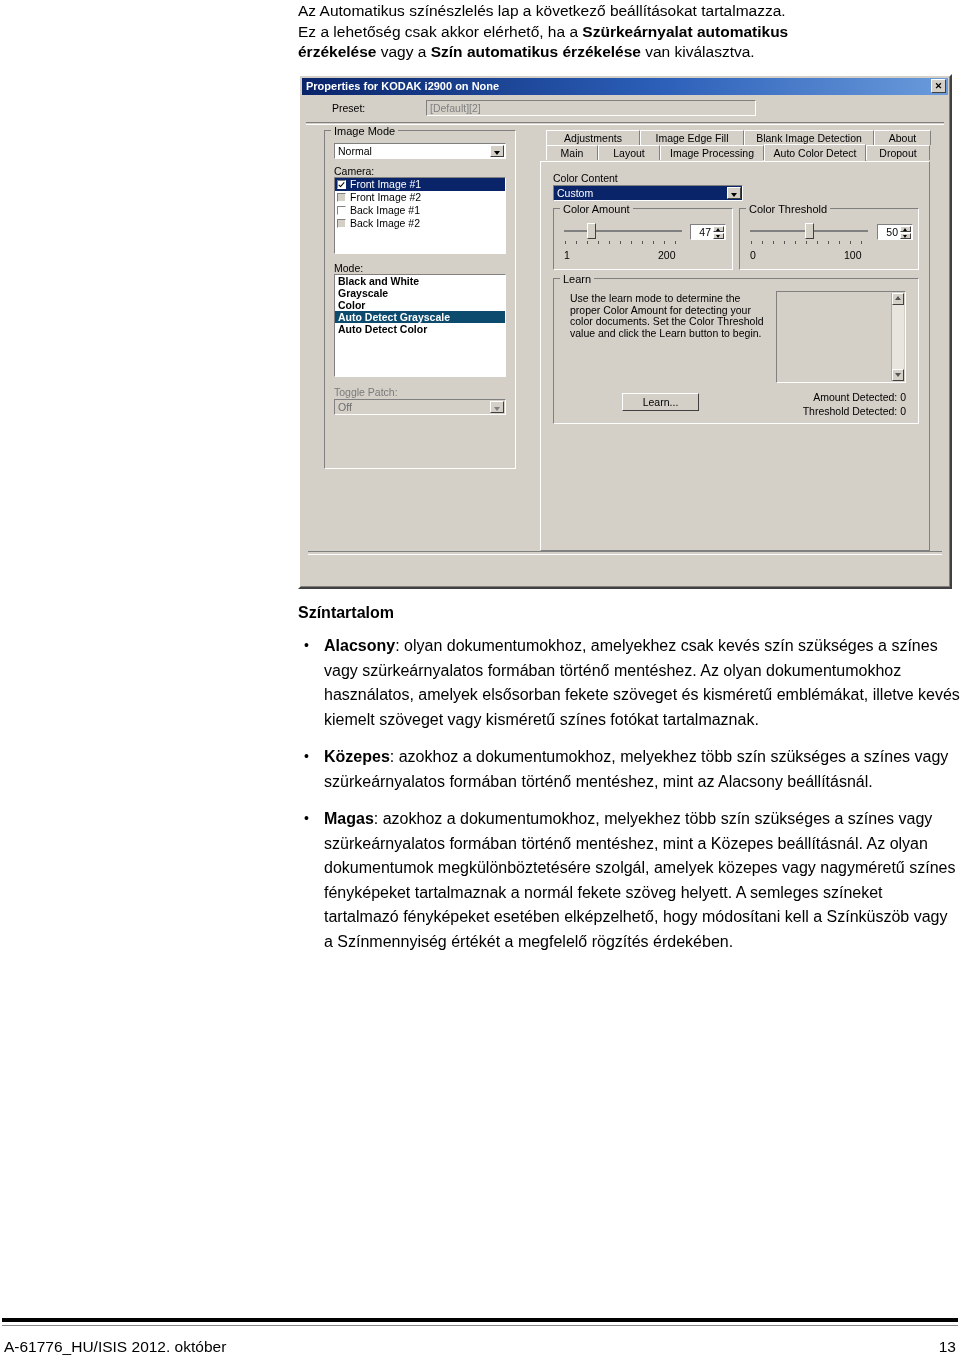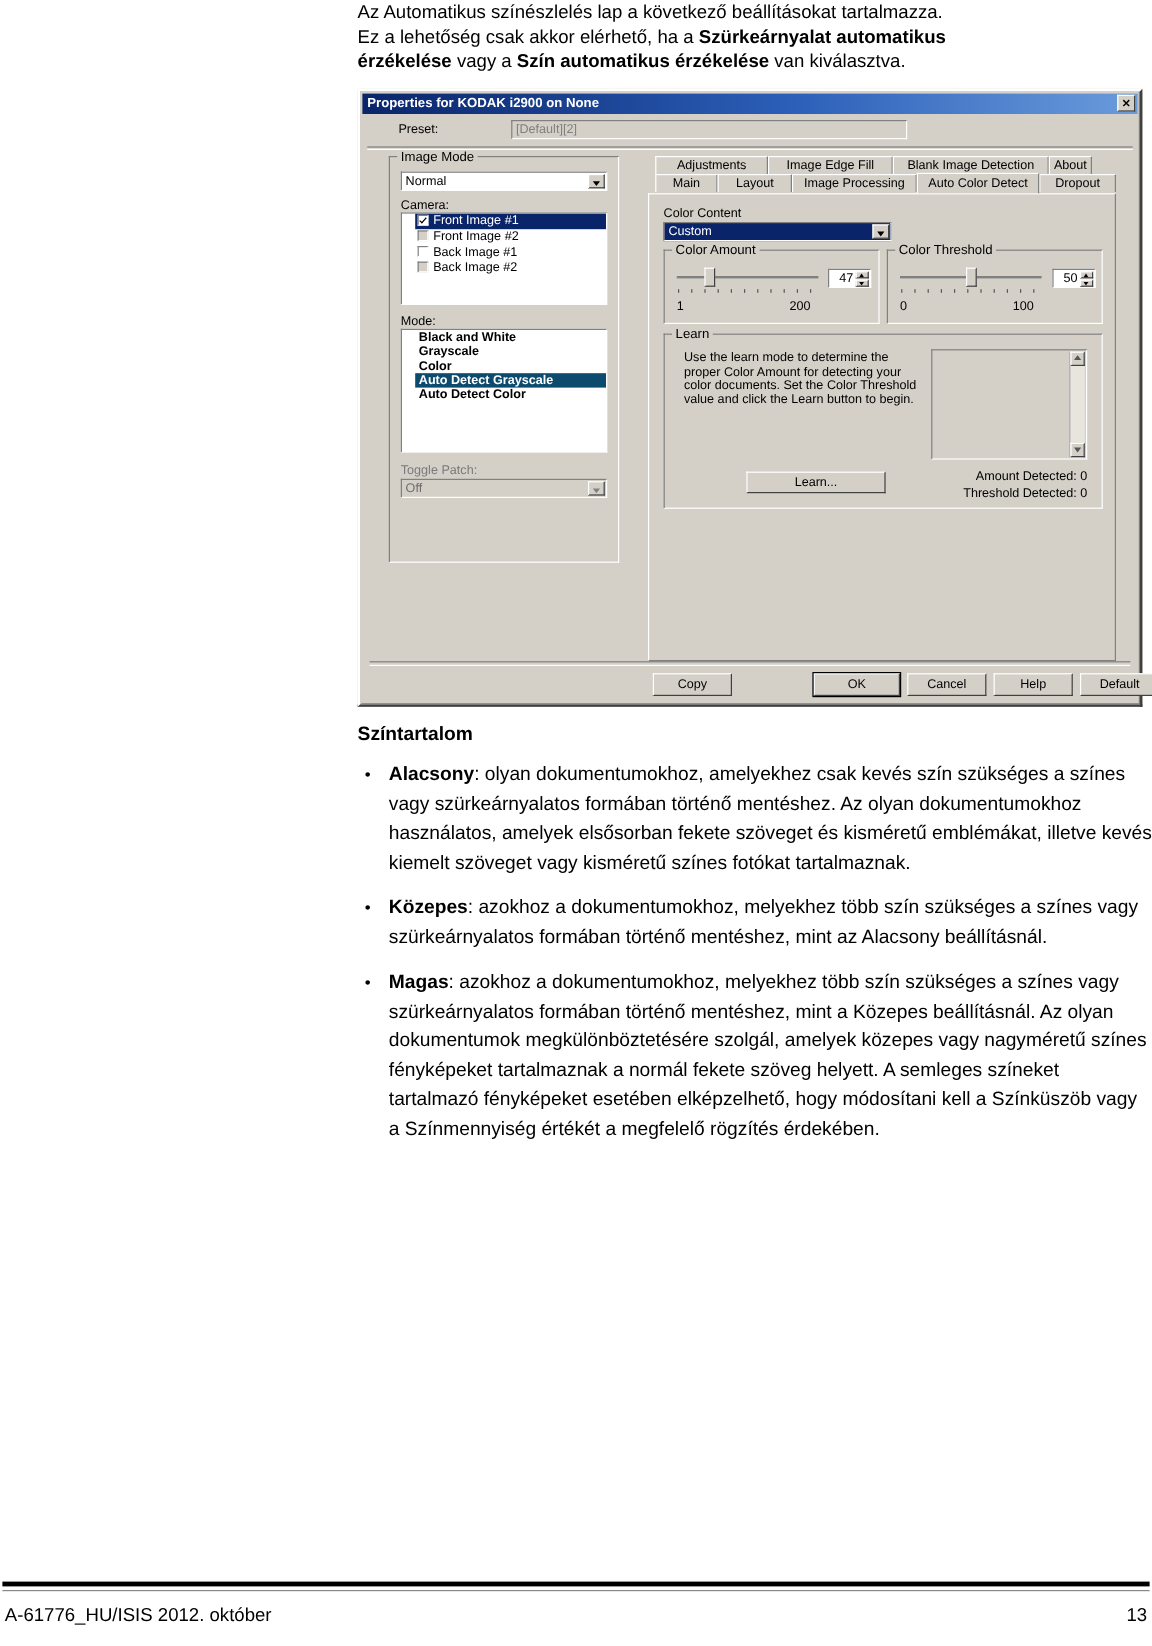--- a/index.html
+++ b/index.html
@@ -184,21 +184,20 @@
     font-size: 10.5px;
   }
   .listbox {
     position: absolute;
     background: #ffffff;
     border: 1px solid #808080;
     border-right-color: #ffffff;
     border-bottom-color: #ffffff;
     box-sizing: border-box;
     overflow: hidden;
-    padding-left: 11px;
   }
   .lrow {
     height: 12px;
     line-height: 12px;
     font-size: 10.5px;
     padding-left: 3px;
     white-space: nowrap;
     font-weight: bold;
   }
   .lrow.sel {
@@ -551,21 +550,21 @@
       <span>Off</span>
       <span class="arrowbtn"></span>
     </div>
   </div>
 
   <div class="tabs-wrap">
     <div class="tabrow top">
       <div class="tab" style="left:6px; width:94px;">Adjustments</div>
       <div class="tab" style="left:100px; width:104px;">Image Edge Fill</div>
       <div class="tab" style="left:204px; width:130px;">Blank Image Detection</div>
-      <div class="tab" style="left:334px; width:36px;">About</div>
+      <div class="tab" style="left:334px; width:57px;">About</div>
     </div>
     <div class="tabrow bot">
       <div class="tab" style="left:6px; width:52px;">Main</div>
       <div class="tab" style="left:58px; width:62px;">Layout</div>
       <div class="tab" style="left:120px; width:104px;">Image Processing</div>
       <div class="tab active" style="left:224px; width:102px;">Auto Color Detect</div>
       <div class="tab" style="left:326px; width:64px;">Dropout</div>
     </div>
   </div>
 
@@ -639,41 +638,34 @@
 
       <div class="learn-text" style="left:16px; top:14px;">Use the learn mode to determine the proper Color Amount for detecting your color documents. Set the Color Threshold value and click the Learn button to begin.</div>
 
       <div class="textarea-box" style="left:222px; top:12px; width:130px; height:92px;">
         <div class="vscroll">
           <span class="sbtn top"></span>
           <span class="sbtn bot"></span>
         </div>
       </div>
 
-      <div class="btn" style="left:68px; top:114px; width:116px; height:18px; line-height:16px;">Learn...</div>
+      <div class="btn" style="left:68px; top:114px; width:77px; height:18px; line-height:16px;">Learn...</div>
 
       <div class="detect-line" style="left:200px; top:112px; width:152px;">
         <span>Amount Detected:</span>
         <span>0</span>
       </div>
       <div class="detect-line" style="left:200px; top:126px; width:152px;">
         <span>Threshold Detected:</span>
         <span>0</span>
       </div>
     </div>
   </div>
 
   <div class="dlg-btnbar-sep"></div>
-  <div style="position:absolute; left:0; bottom:6px; width:650px; height:20px;">
-    <div class="btn" style="left:244px; top:0; width:66px; height:19px; line-height:17px;">Copy</div>
-    <div class="btn default-btn" style="left:378px; top:0; width:72px; height:19px; line-height:17px;">OK</div>
-    <div class="btn" style="left:456px; top:0; width:66px; height:19px; line-height:17px;">Cancel</div>
-    <div class="btn" style="left:528px; top:0; width:66px; height:19px; line-height:17px;">Help</div>
-    <div class="btn" style="left:600px; top:0; width:66px; height:19px; line-height:17px;">Default</div>
-  </div>
 </div>
 
 <div class="body-text">
   <div class="sect-title">Színtartalom</div>
 
   <div class="bullet">
     <b>Alacsony</b><span>: olyan dokumentumokhoz, amelyekhez csak kevés szín szükséges a színes vagy szürkeárnyalatos formában történő mentéshez. Az olyan dokumentumokhoz használatos, amelyek elsősorban fekete szöveget és kisméretű emblémákat, illetve kevés kiemelt szöveget vagy kisméretű színes fotókat tartalmaznak.</span>
   </div>
   <div class="bullet">
     <b>Közepes</b><span>: azokhoz a dokumentumokhoz, melyekhez több szín szükséges a színes vagy szürkeárnyalatos formában történő mentéshez, mint az Alacsony beállításnál.</span>

